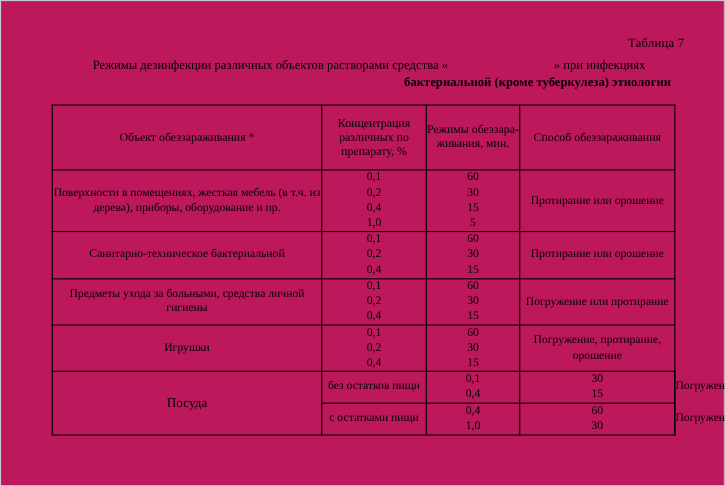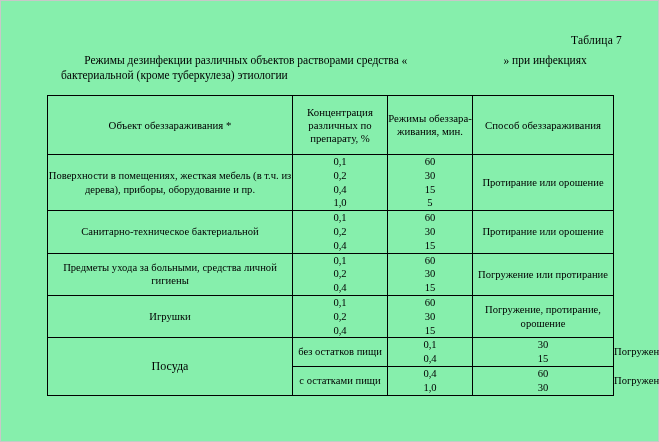--- a/index.html
+++ b/index.html
@@ -15,40 +15,40 @@
     position: relative;
     overflow: hidden;
   }
   .page {
     position: absolute;
     left: 0; top: 0;
     width: 659px;
     height: 442px;
     border: 1px solid #c8c8c8;
     box-sizing: border-box;
-    background: #86efac;
+    background: #be185d;
   }
   .table-number {
     position: absolute;
     right: 36px;
     top: 33px;
     font-size: 11.5px;
     letter-spacing: 0.2px;
   }
   .doc-title {
     position: absolute;
     left: 60px;
     right: 48px;
     top: 52px;
     text-align: center;
     font-size: 11.5px;
     line-height: 15px;
   }
   .title-line1 { display: block; text-align: center; }
-  .title-line2 { display: block; text-align: left; }
+  .title-line2 { display: block; text-align: right; font-weight: bold; }
   .blank-fill {
     display: inline-block;
     min-width: 96px;
   }
 
   table.main {
     position: absolute;
     left: 46px;
     top: 94px;
     width: 566px;

